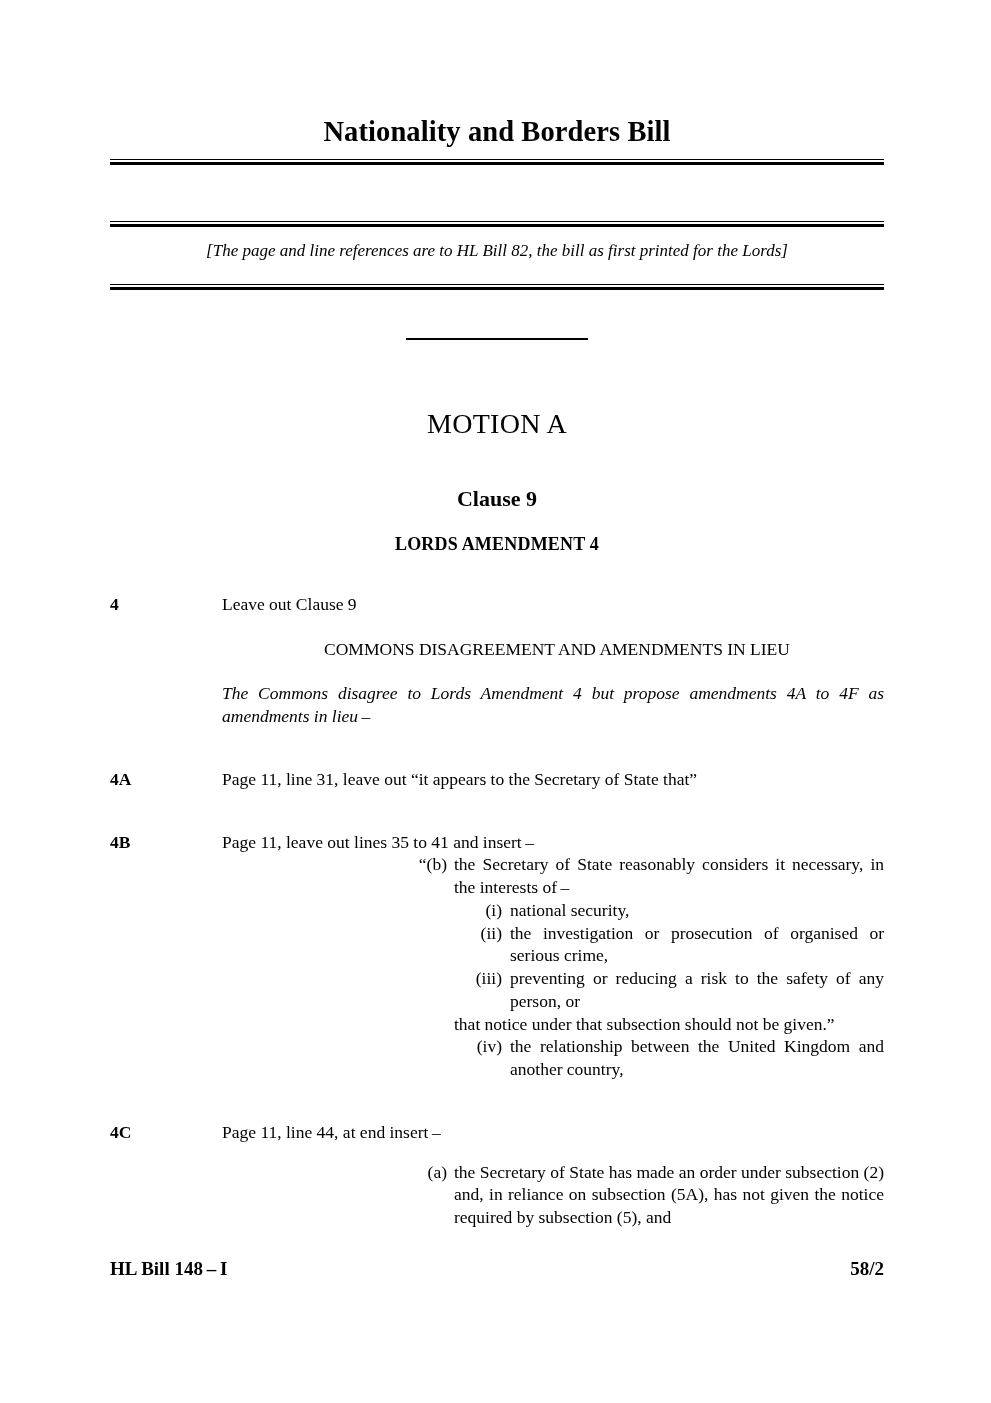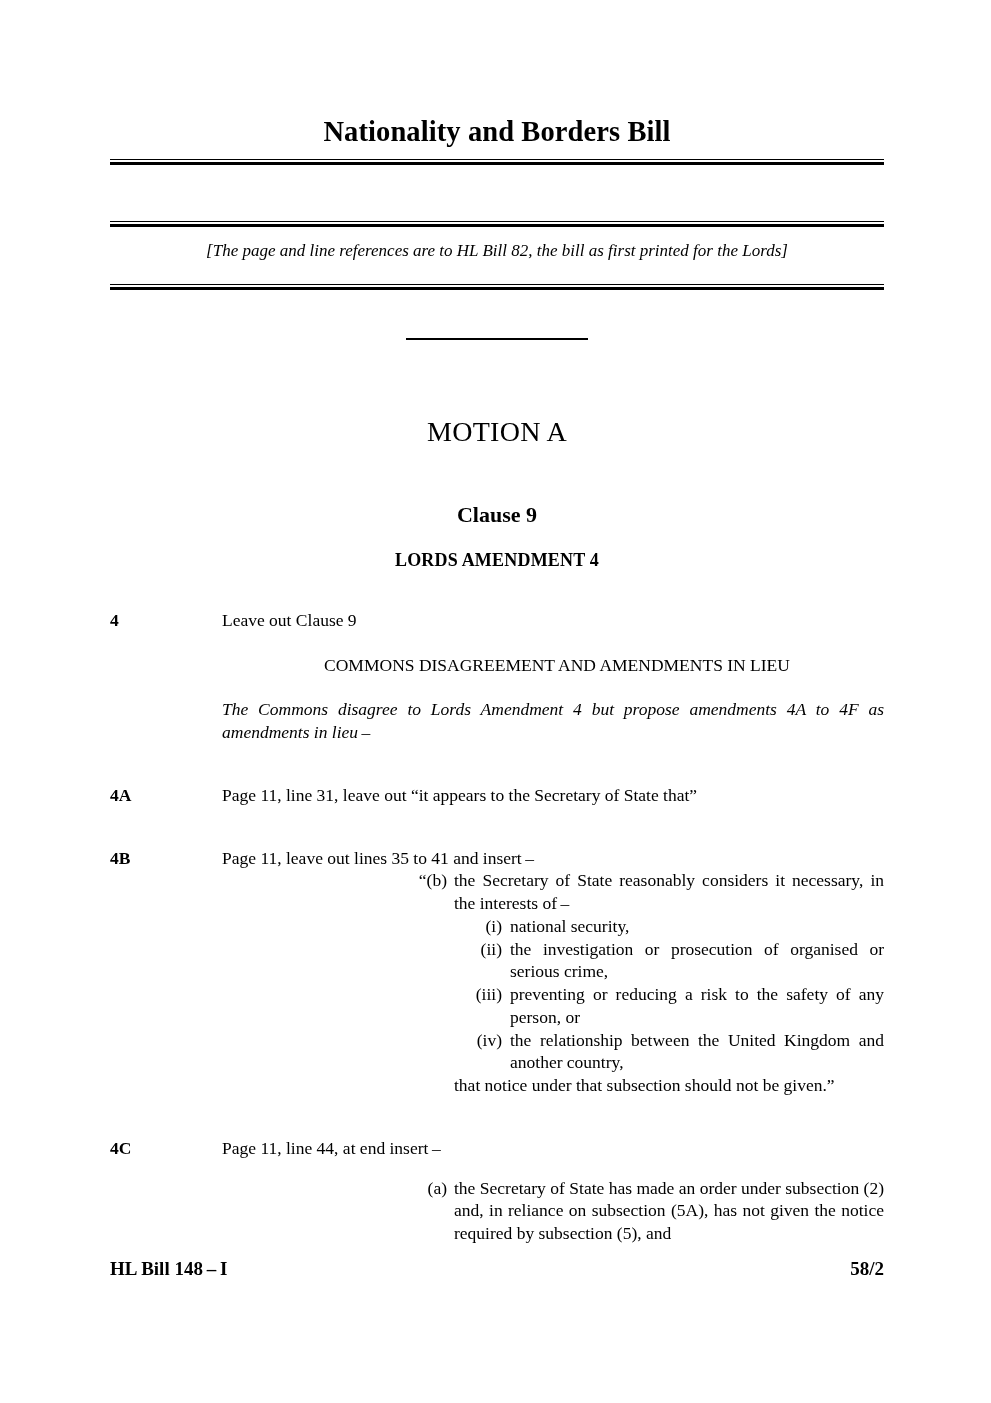--- a/index.html
+++ b/index.html
@@ -88,21 +88,21 @@
   .short-rule {
     width: 182px;
     height: 1.5px;
     background: #000;
   }
 
   
   .motion-title {
     text-align: center;
     font-size: 28px;
-    margin: 16px;
+    margin: 8px;
     padding-top: 62px;
     line-height: 1.0;
     letter-spacing: 0.3px;
     font-weight: normal;
   }
   .clause-heading {
     text-align: center;
     font-size: 22px;
     font-weight: bold;
     margin: 0;
@@ -283,26 +283,26 @@
         <span>national security,</span>
       </div>
       <div class="para hang hang-rom">
         <span class="marker">(ii)</span>
         <span>the investigation or prosecution of organised or serious crime,</span>
       </div>
       <div class="para hang hang-rom">
         <span class="marker">(iii)</span>
         <span>preventing or reducing a risk to the safety of any person, or</span>
       </div>
+      <div class="para tail-line">that notice under that subsection should not be given.”</div>
+
       <div class="para hang hang-rom">
         <span class="marker">(iv)</span>
         <span>the relationship between the United Kingdom and another country,</span>
       </div>
-
-      <div class="para tail-line">that notice under that subsection should not be given.”</div>
     </div>
   </div>
 
   <div class="amend-row">
     <div class="amend-num">4C</div>
     <div class="amend-body">
       <p class="para nojustify">Page 11, line 44, at end insert –</p>
       <div class="spacer-sm"></div>
 
 

